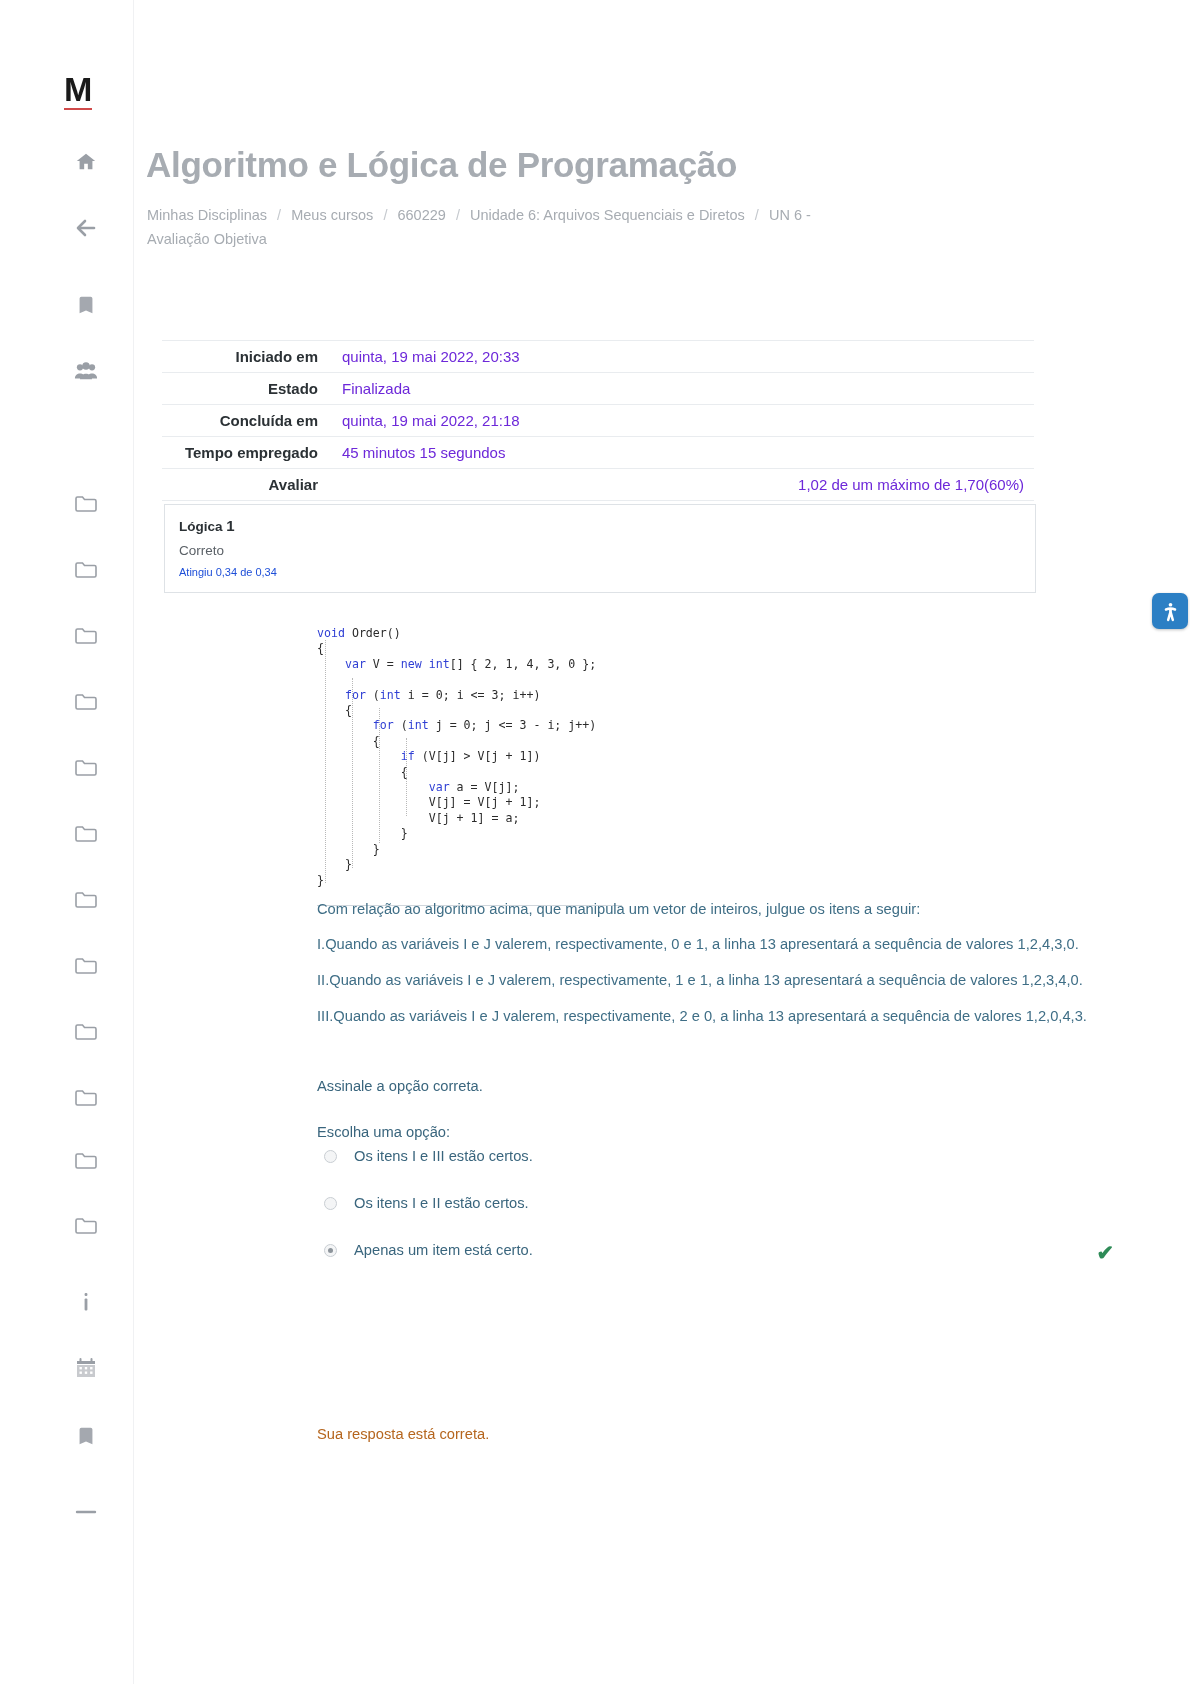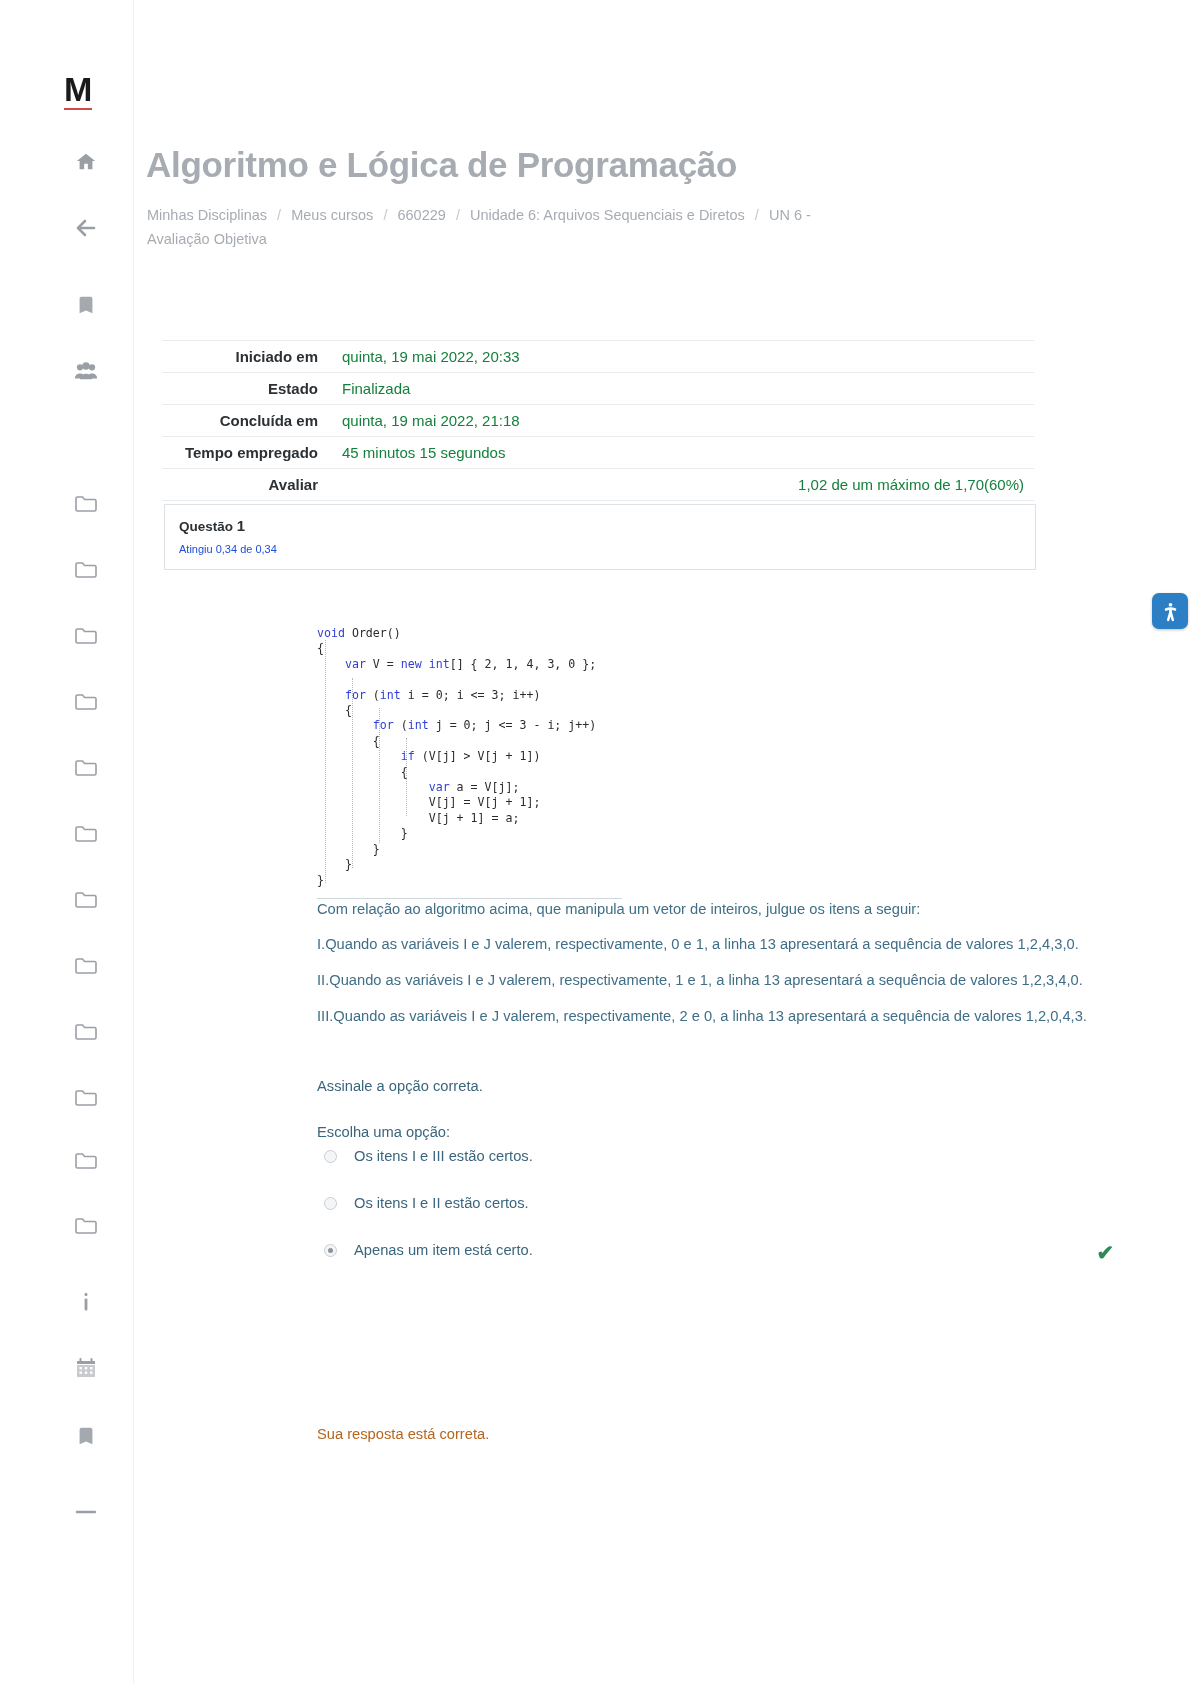--- a/index.html
+++ b/index.html
@@ -57,38 +57,38 @@
     padding: 7px 10px;
     font-size: 15px;
     vertical-align: top;
   }
   .summary tr:last-child td { border-bottom: 1px solid #e9ecef; text-align: right; }
   .summary td.k {
     width: 170px; text-align: right; font-weight: 700; color: #2b3135;
     padding-right: 14px;
     margin-top: 8px;
   }
-  .summary td.v { color: #15803d; font-weight: 400; }
+  .summary td.v { color: #6d28d9; font-weight: 400; }
 
   
   .qbox {
     position: absolute; left: 30px; top: 504px; width: 872px;
     border: 1px solid #dee2e6; background: #ffffff;
     padding: 12px 14px 14px 14px;
   }
   .qbox .qno { font-size: 13.5px; font-weight: 700; color: #2b3135; margin-bottom: 9px; }
   .qbox .qno b { font-size: 15px; }
   .qbox .qstate { font-size: 13.5px; color: #5b6167; margin-bottom: 8px; }
   .qbox .qgrade { font-size: 11px; color: #1d4ed8; }
 
   
   .codewrap {
     position: absolute; left: 183px; top: 620px; width: 305px;
     border-bottom: 1px solid #cfd6dc;
-    padding-bottom: 10px;
+    padding-bottom: 17px;
   }
   pre.code {
     margin: 0; padding: 6px 0 0 0;
     font-family: "DejaVu Sans Mono", monospace;
     font-size: 11.6px; line-height: 15.4px;
     color: #2b2b2b; white-space: pre; position: relative;
   }
   pre.code .kw { color: #2f3fd4; }
   pre.code .ty { color: #2f3fd4; }
   .guides { position: absolute; left: 183px; top: 640px; height: 250px; }
@@ -315,23 +315,24 @@
       </tr>
       <tr>
         <td class="k">Avaliar</td>
         <td class="v">1,02 de um máximo de 1,70(60%)</td>
       </tr>
     </tbody>
   </table>
 
   <div class="qbox">
     <div class="qno">
-      <span>Questão</span>
+      <span>Lógica</span>
       <b>1</b>
     </div>
+    <div class="qstate">Correto</div>
     <div class="qgrade">Atingiu 0,34 de 0,34</div>
   </div>
 
   <div class="guides">
     <div class="guide" style="left:8px;height:243px"></div>
     <div class="guide" style="left:35px;top:38px;height:190px"></div>
     <div class="guide" style="left:62px;top:68px;height:135px"></div>
     <div class="guide" style="left:89px;top:98px;height:78px"></div>
   </div>
 

